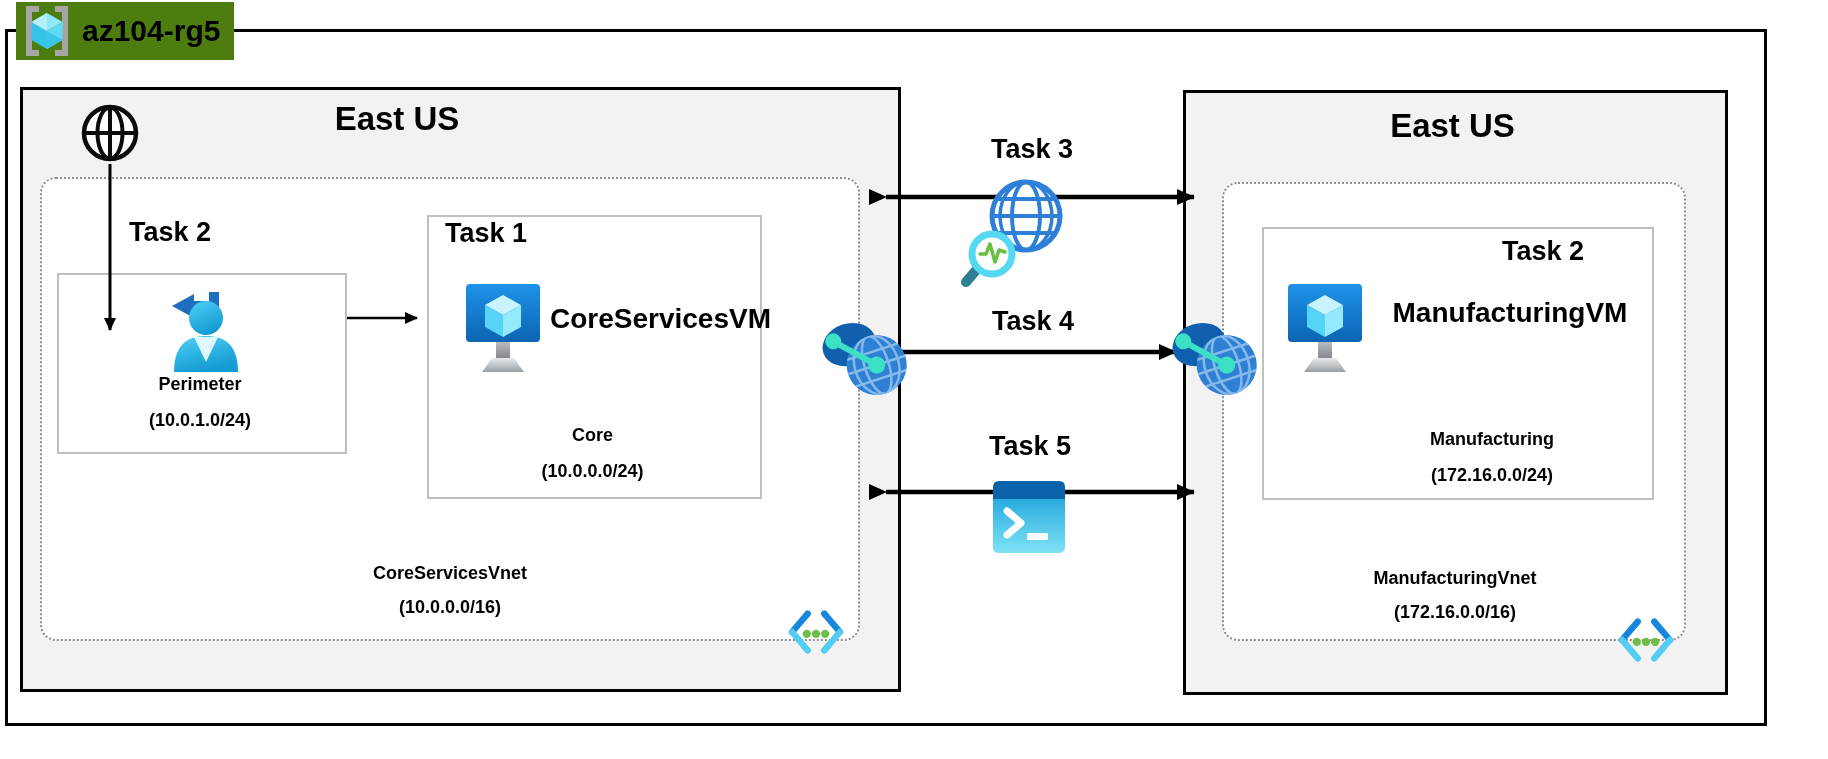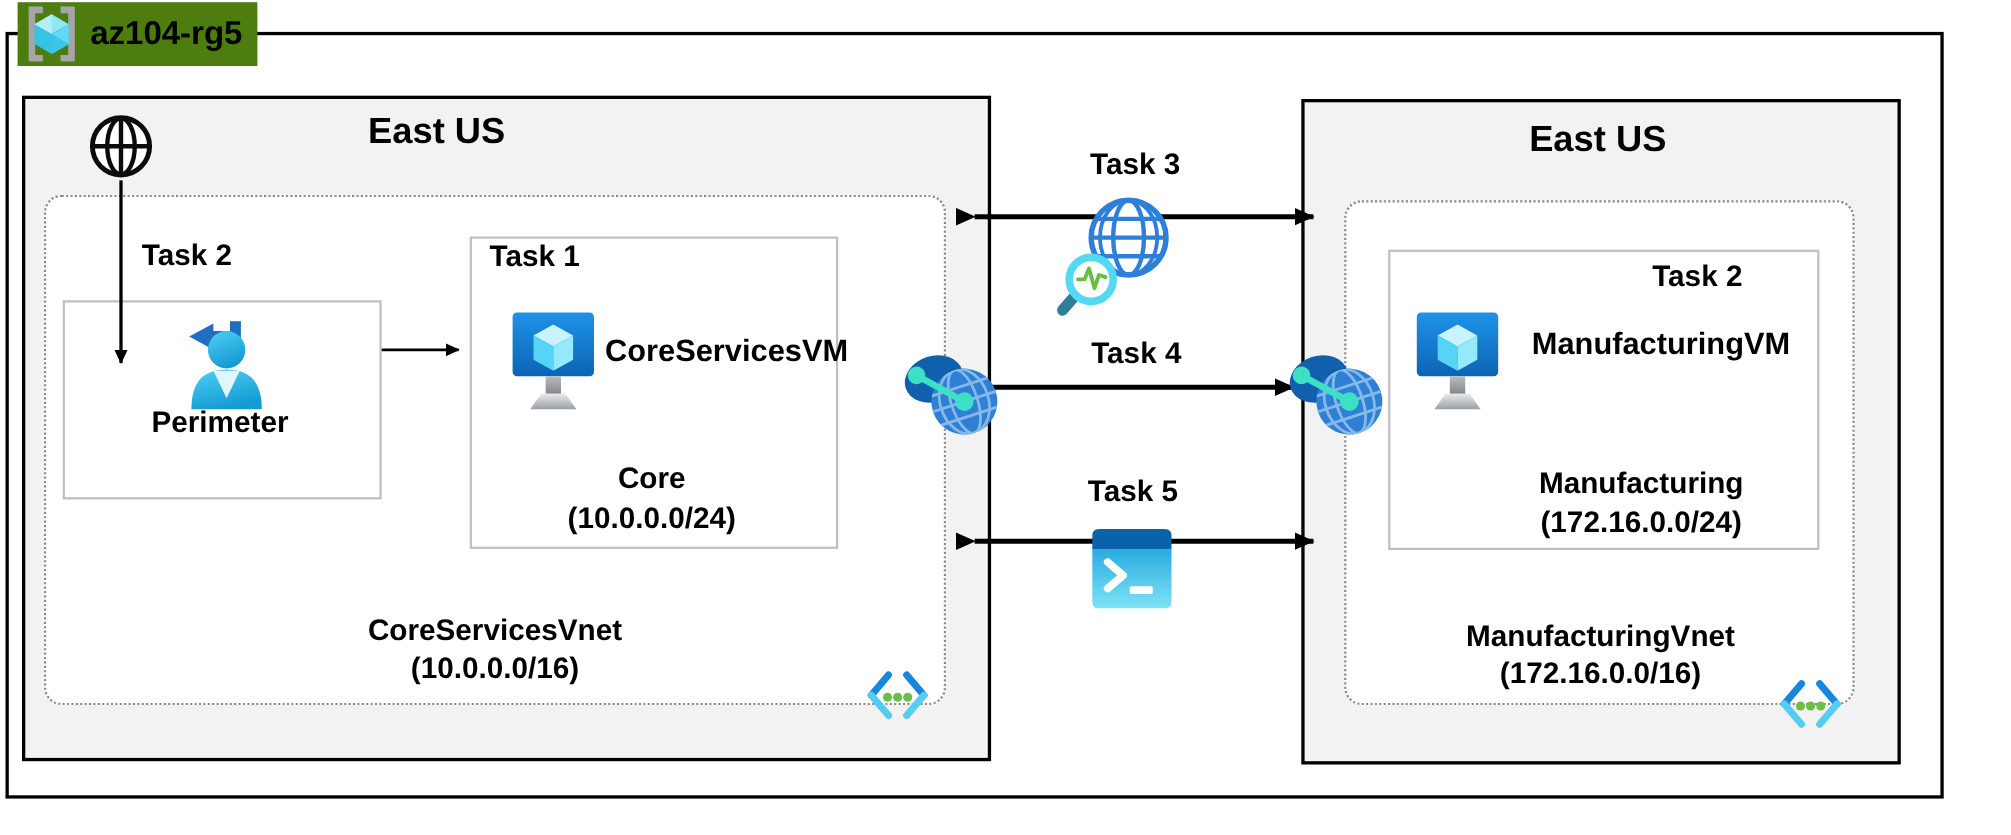--- a/index.html
+++ b/index.html
@@ -16,21 +16,21 @@
   .region-right{left:1183px;top:90px;width:539px;height:599px;}
   .region-title{font-size:33px;text-align:center;z-index:6;}
   .vnet{background:#fff;border:2px dotted #8C8C8C;border-radius:16px;z-index:2;}
   .vnet-left{left:40px;top:177px;width:816px;height:460px;}
   .vnet-right{left:1222px;top:182px;width:460px;height:455px;}
   .subnet{background:#fff;border:2px solid #BFBFBF;z-index:3;}
   .subnet-perimeter{left:57px;top:273px;width:286px;height:177px;}
   .subnet-core{left:427px;top:215px;width:331px;height:280px;}
   .subnet-manufacturing{left:1262px;top:227px;width:388px;height:269px;}
   .task{color:#000000;font-size:27px;z-index:6;}
-  .lbl{font-size:27px;z-index:6;}
+  .lbl{font-size:18px;z-index:6;}
   .center{text-align:center;}
   .two-line{line-height:36px;}
   .icon{z-index:5;}
   .arrows{left:0;top:0;z-index:4;}
   svg{display:block;}
 </style>
 </head>
 <body>
 
 <div class="canvas">
@@ -98,20 +98,21 @@
     <svg width="92" height="92" viewBox="0 0 92 92">
       <path d="M60,8 L60,22 L38,22" fill="none" stroke="#1E6FC0" stroke-width="10"></path>
       <polygon points="40,10 40,34 18,22" fill="#1E6FC0"></polygon>
       <circle cx="52" cy="34" r="17" fill="url(#personGrad)"></circle>
       <path d="M20,88 C20,62 32,52 52,52 C72,52 84,62 84,88 Z" fill="url(#personGrad)"></path>
       <polygon points="40,53 64,53 52,78" fill="#DFF6FC"></polygon>
     </svg>
   </div>
   <div class="abs lbl center two-line" style="left:57px;top:366px;width:286px;">
     <div>Perimeter</div>
+    <div>(10.0.1.0/24)</div>
   </div>
 
   <div class="abs subnet subnet-core"></div>
   <div class="abs task" style="left:445px;top:218px;">Task 1</div>
   <div class="abs icon" style="left:464px;top:282px;">
     <svg width="78" height="92" viewBox="0 0 78 92">
       <rect x="2" y="2" width="74" height="58" rx="4" fill="url(#vmScreen)"></rect>
       <polygon points="39,13 57,23 39,33 21,23" fill="#C9F3FF"></polygon>
       <polygon points="21,23 39,33 39,55 21,45" fill="#55D4F5"></polygon>
       <polygon points="57,23 39,33 39,55 57,45" fill="#94E9FC"></polygon>

